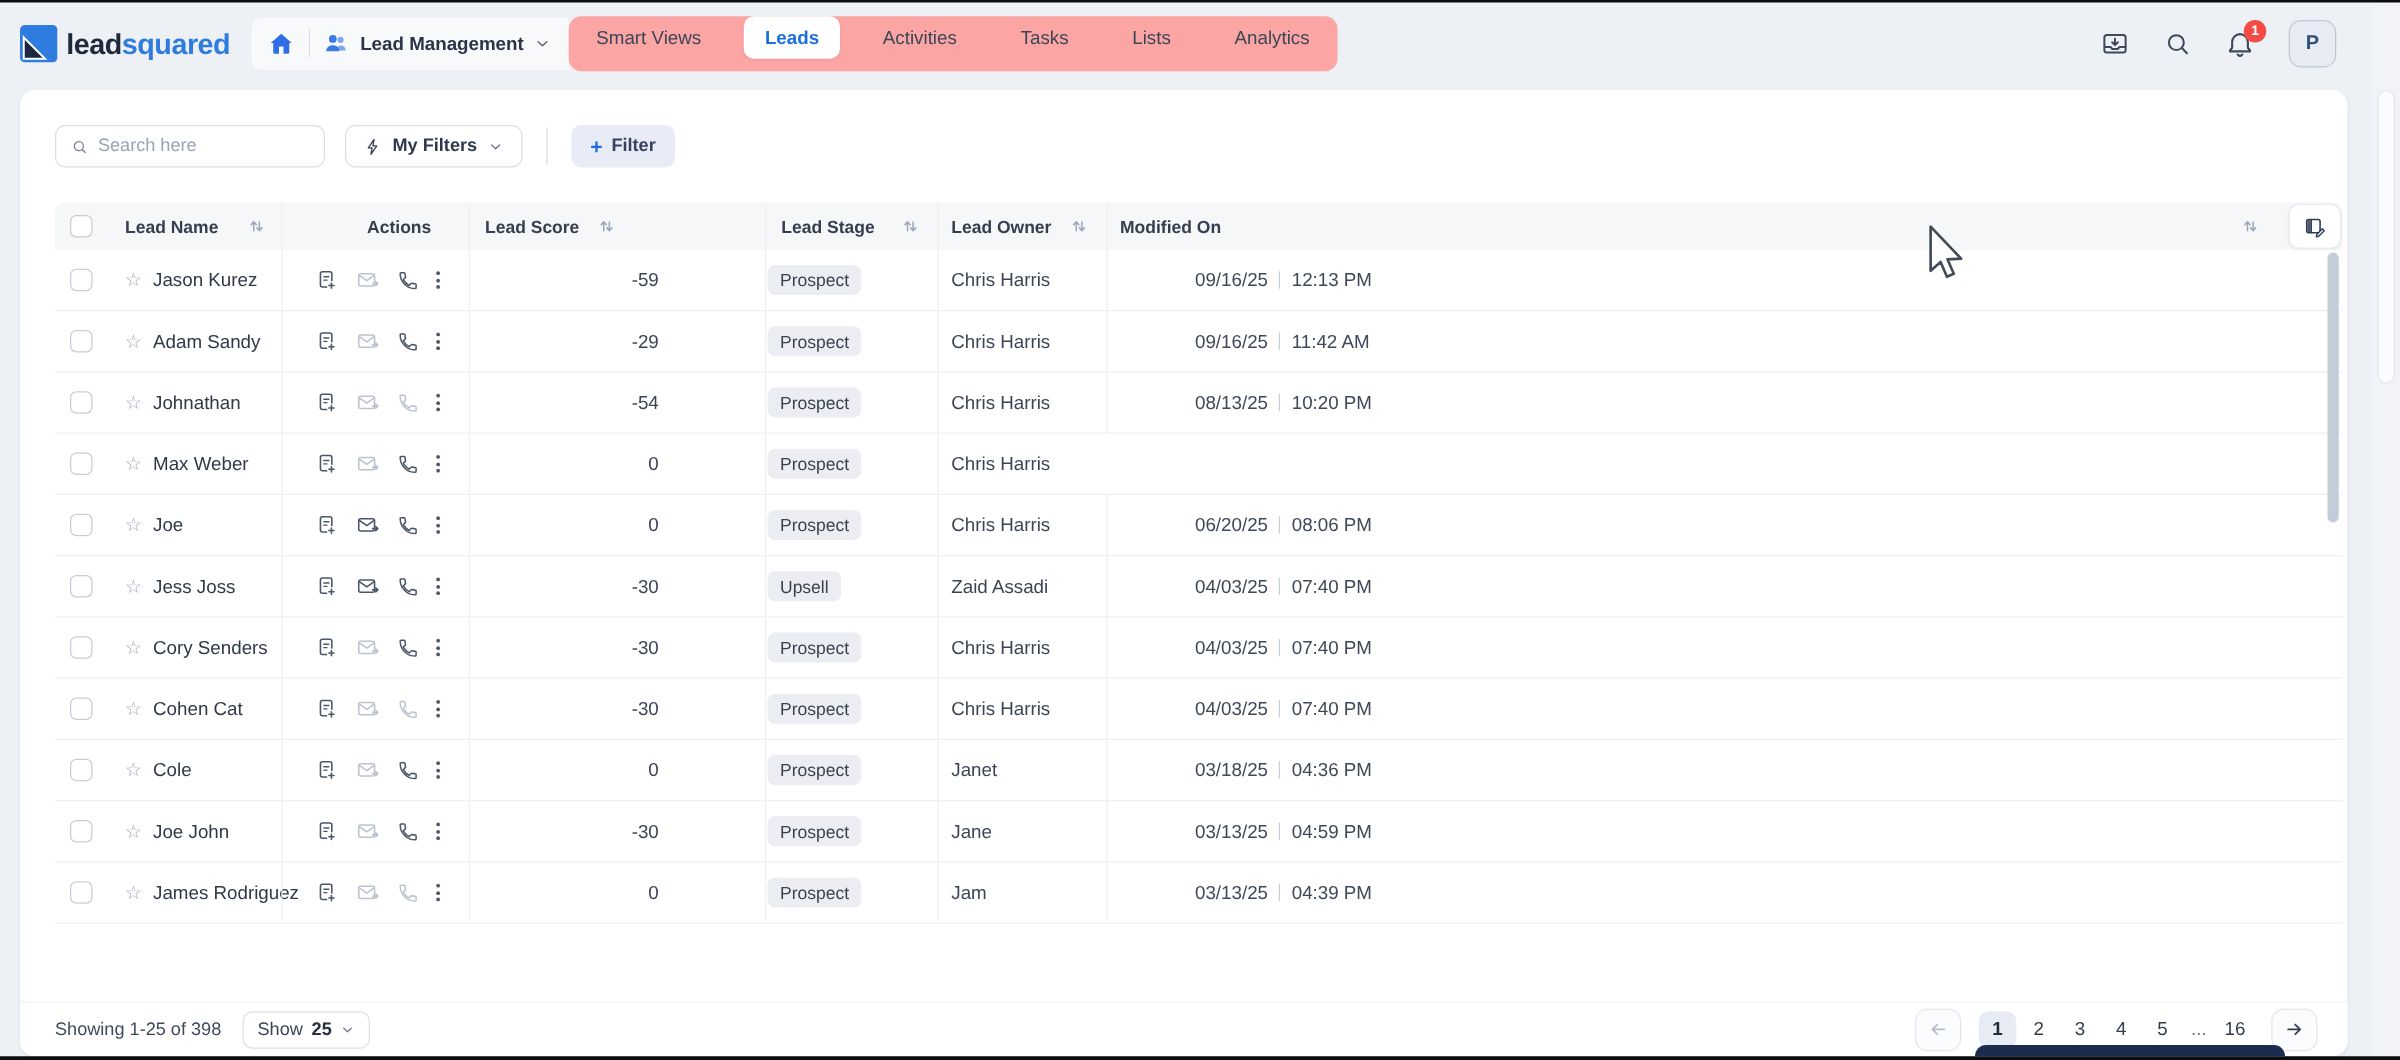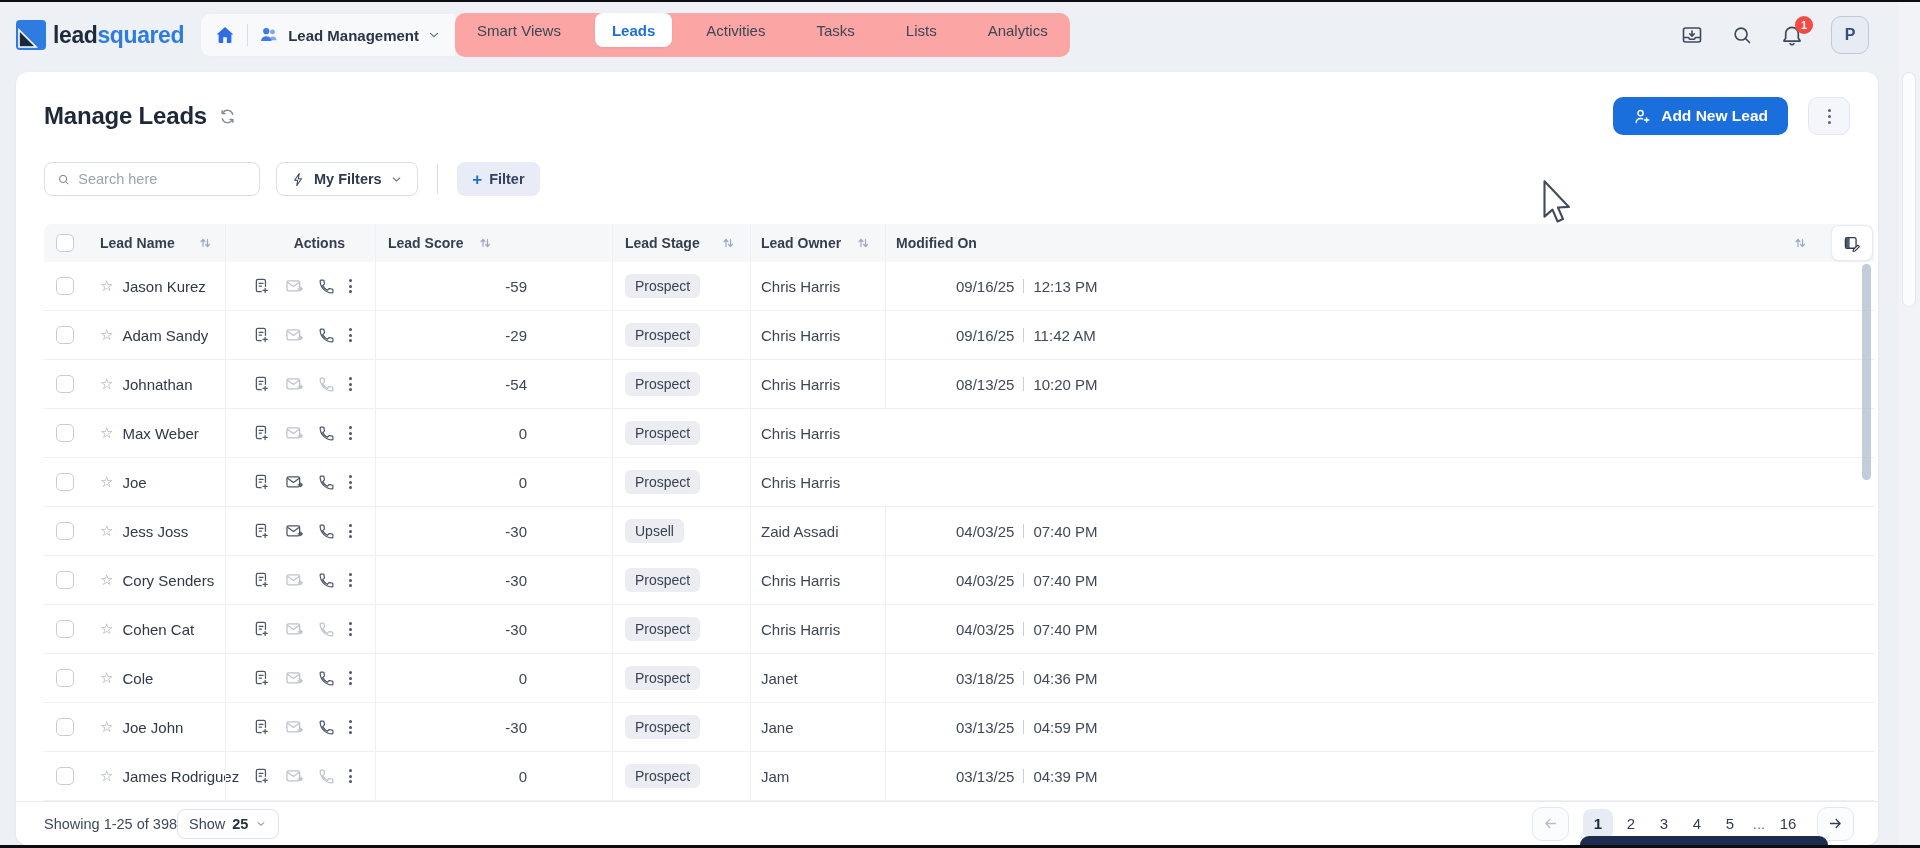--- a/index.html
+++ b/index.html
@@ -63,42 +63,42 @@
   .c-actions, .c-score, .c-stage, .c-owner, .c-modified { border-left:1px solid #eef0f4; }
   .c-check { padding-left:12px; }
   .checkbox { width:18px; height:18px; border:1.6px solid #c6cdd9; border-radius:5px; background:#fff; cursor:pointer; display:inline-block; }
   .c-name { gap:9px; white-space:nowrap; overflow:visible; }
   .star { color:#99a1b1; font-size:15px; cursor:pointer; }
   .name { color:#2f3947; cursor:pointer; }
   .c-actions { gap:14px; padding-left:26px; }
   .act-icon { display:flex; color:#4b5668; cursor:pointer; }
   .act-icon.muted { color:#bcc3cf; }
   .c-score { justify-content:flex-end; padding-right:85px; }
-  .c-stage { padding-left:12px; }
+  .c-stage { padding-left:1px; }
   .badge { background:var(--badge-bg,#ebedf3); color:#39424f; font-size:14px; padding:4px 10px; border-radius:6px; }
   .c-owner { padding-left:10px; }
   .c-modified { padding-left:70px; color:#3f4958; }
   .pipe { border-left:1.5px solid #c9d0db; height:14px; margin:0 9px; }
   
   .hcell { display:flex; align-items:center; height:100%; }
   .h-name { gap:24px; }
   .h-actions { justify-content:flex-end; padding-right:30px; }
   .h-score { padding-left:12px; gap:16px; }
   .h-stage { padding-left:12px; gap:22px; }
   .h-owner { padding-left:10px; gap:16px; }
   .h-modified { padding-left:10px; }
   .sort-icon { display:flex; color:#9aa7bd; cursor:pointer; }
   .h-mod-sort { margin-left:auto; margin-right:68px; }
   .btn-coledit { position:absolute; right:1px; top:1px; width:42px; height:36px; background:#fff; border:1px solid #e8ebf1; border-radius:8px; box-shadow:0 1px 2px rgba(20,30,55,.06); display:flex; align-items:center; justify-content:center; color:#2e3a52; cursor:pointer; }
   .table-scrollbar { position:absolute; right:7px; top:40px; width:9px; height:216px; border-radius:5px; background:#b9c3d2; opacity:.85; }
 
   
   .card-footer { position:absolute; left:0; right:0; bottom:0; height:44px; background:#fff; border-top:1px solid #e9ebf0; border-radius:0 0 12px 12px; display:flex; align-items:center; padding:0 24px 0 28px; }
   .showing { font-size:14.5px; color:#3e4a5c; }
-  .btn-show { display:flex; align-items:center; gap:7px; height:30px; padding:0 11px; border:1px solid #dbe0e8; border-radius:8px; background:#fff; font-size:14.5px; color:#3a4556; cursor:pointer; font-family:inherit; }
+  .btn-show { display:flex; align-items:center; gap:7px; height:30px; padding:0 11px; margin-left:17px; border:1px solid #dbe0e8; border-radius:8px; background:#fff; font-size:14.5px; color:#3a4556; cursor:pointer; font-family:inherit; }
   .btn-show b { font-weight:700; color:#27303f; }
   .pagination { margin-left:auto; display:flex; align-items:center; gap:3px; }
   .pg-nav { width:37px; height:34px; border:1px solid #e2e6ee; border-radius:10px; background:#fbfcfe; display:flex; align-items:center; justify-content:center; cursor:pointer; }
   .pg-nav.prev { color:#b6bdca; margin-right:11px; }
   .pg-nav.next { color:#333d4f; margin-left:11px; }
   .pg { width:30px; height:30px; border:none; background:none; border-radius:8px; font-size:15px; color:#333c4e; cursor:pointer; font-family:inherit; }
   .pg.active { background:#e7ebf3; font-weight:700; color:#1f2937; }
   .pg.ellipsis { color:#6a7383; cursor:default; width:22px; }
 
   .dark-toast { position:absolute; bottom:3px; left:1580px; width:248px; height:9px; background:#1d2c4e; border-radius:10px 10px 0 0; z-index:40; }
@@ -245,43 +245,20 @@
         <svg width="24" height="24" viewBox="0 0 24 24">
             <use href="#i-bell"></use>
           </svg>
         <span class="badge-dot">1</span>
       </button>
       <div class="avatar">P</div>
     </div>
   </header>
 
   <main class="card">
-    <div class="card-head">
-      <h1 class="page-title">Manage Leads</h1>
-      <button class="refresh">
-          <svg width="19" height="19" viewBox="0 0 24 24">
-            <use href="#i-refresh"></use>
-          </svg>
-        </button>
-      <div class="head-actions">
-        <button class="btn-add">
-          <svg width="19" height="19" viewBox="0 0 24 24">
-              <use href="#i-person-plus"></use>
-            </svg>
-          <span>Add New Lead</span>
-        </button>
-        <button class="btn-kebab">
-            <span class="dots">
-              <i></i>
-              <i></i>
-              <i></i>
-            </span>
-          </button>
-      </div>
-    </div>
 
     <div class="filter-row">
       <div class="search-box">
         <svg width="15" height="15" viewBox="0 0 24 24">
             <use href="#i-search"></use>
           </svg>
         <input type="text" placeholder="Search here" style="">
       </div>
       <button class="btn-myfilters">
         <svg width="15" height="15" viewBox="0 0 24 24" style="color:#3b465c">
@@ -572,20 +549,25 @@
     </div>
     <div class="cell c-score">
               <span>0</span>
             </div>
     <div class="cell c-stage">
               <span class="badge">Prospect</span>
             </div>
     <div class="cell c-owner">
               <span>Chris Harris</span>
             </div>
+    <div class="cell c-modified">
+      <span>06/20/25</span>
+      <span class="pipe"></span>
+      <span>08:06 PM</span>
+    </div>
   </div>
           <div class="trow">
     <div class="cell c-check">
               <span class="checkbox"></span>
             </div>
     <div class="cell c-name">
       <span class="star">☆</span>
       <span class="name">Jess Joss</span>
     </div>
     <div class="cell c-actions">

